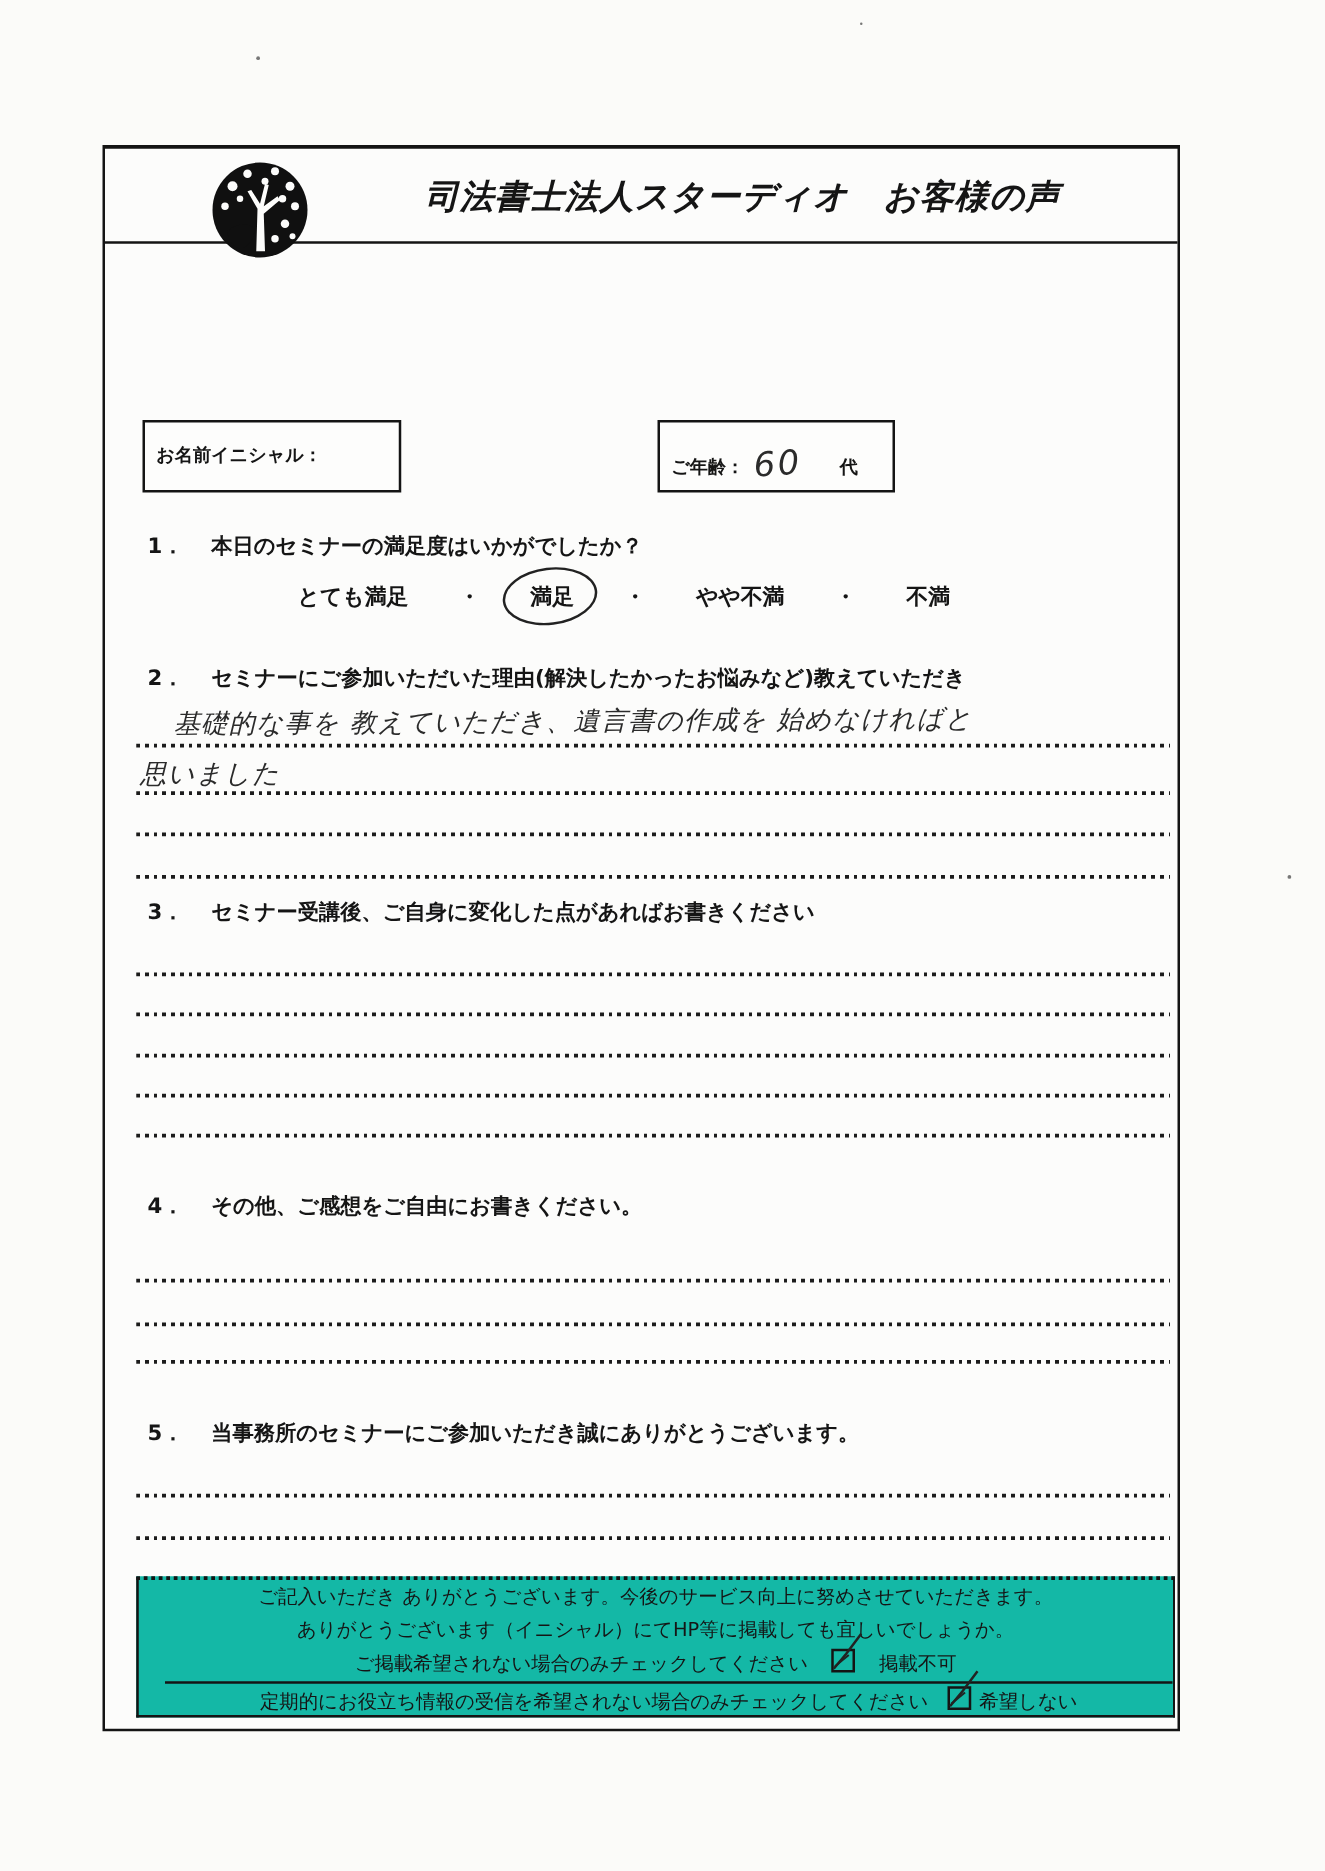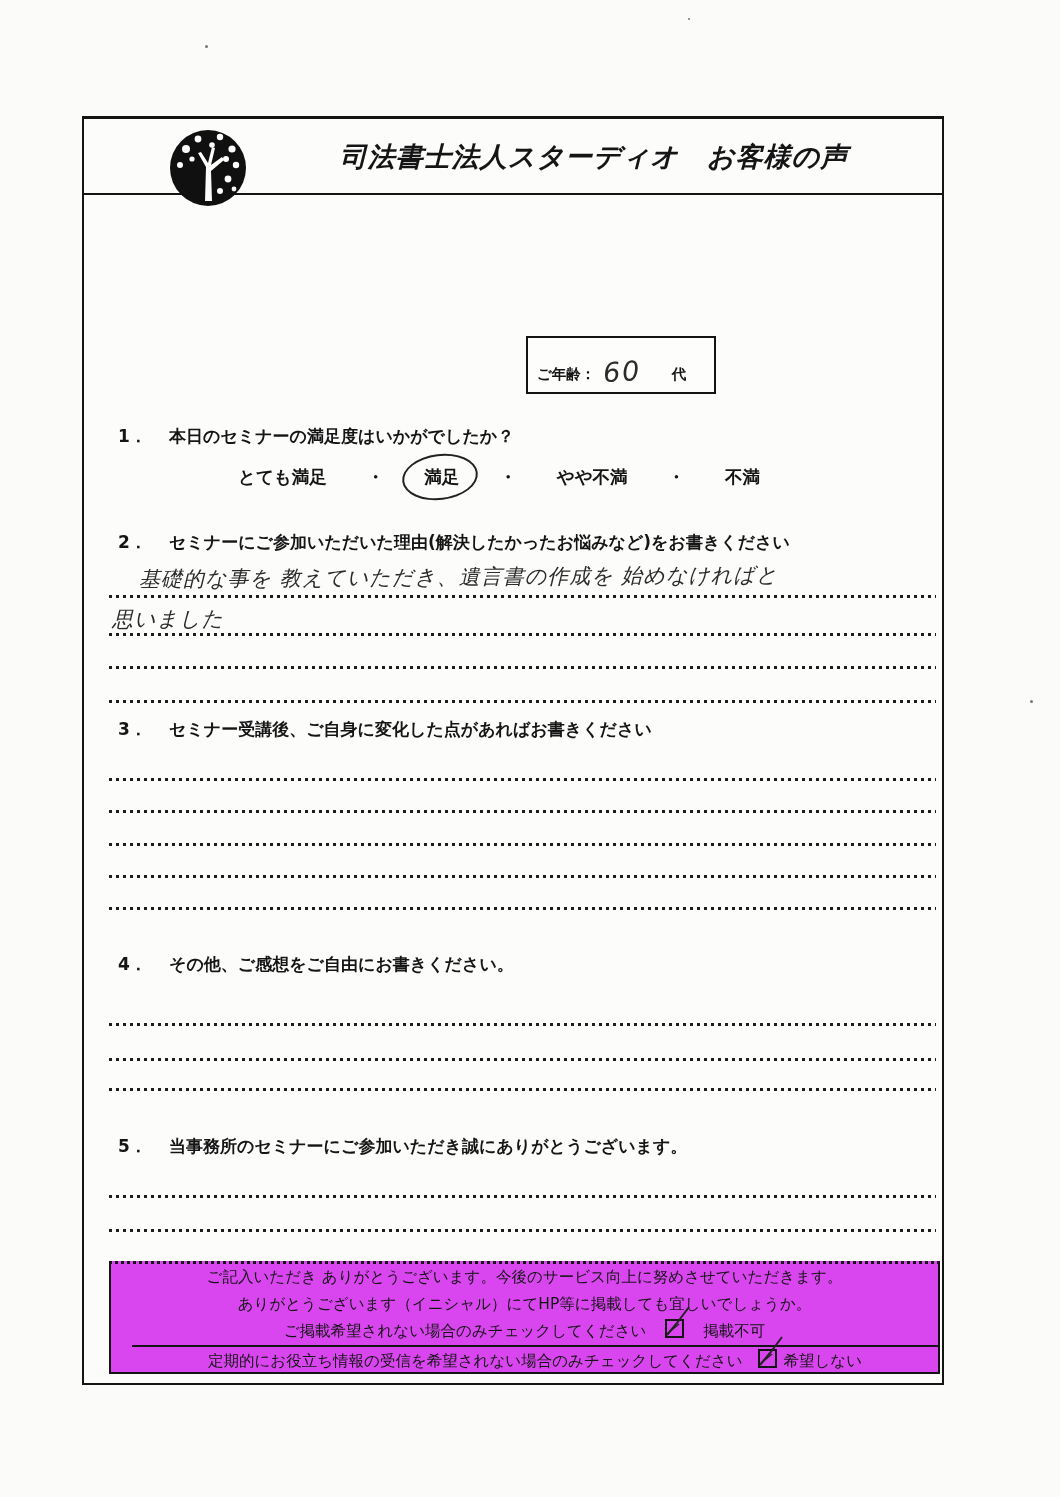--- a/index.html
+++ b/index.html
@@ -46,21 +46,21 @@
   .opts .dot{padding:0 26px;}
   .ansline{
     position:absolute;left:25px;width:827px;height:3px;
     background:repeating-linear-gradient(90deg,#1c1c1c 0 3px,transparent 3px 7px);
   }
   .hwrite{position:absolute;font-size:21px;letter-spacing:1px;white-space:nowrap;transform:rotate(-.4deg);}
   
   .survey-footer{
     position:absolute;left:25px;top:1142px;width:827px;height:108px;
     border-left:2px solid #141414;border-right:2px solid #141414;border-bottom:2px solid #141414;
-    border-top:3px dotted #141414;background:#d946ef;font-size:15.5px;
+    border-top:3px dotted #141414;background:#14b8a6;font-size:15.5px;
   }
   .frow{height:27px;line-height:27px;text-align:center;white-space:nowrap;}
   .frow.last{border-top:2px solid #141414;height:28px;line-height:28px;margin-left:21px;}
   .cbx{
     position:relative;display:inline-block;width:15px;height:15px;
     border:2px solid #141414;vertical-align:-2px;margin:0 6px;
   }
   .cbx svg{position:absolute;left:-3px;top:-17px;overflow:visible;}
   .speck{position:absolute;background:#777;border-radius:50%;}
 </style>
@@ -91,20 +91,23 @@
           <circle cx="52" cy="64" r="3"></circle>
           <circle cx="66" cy="62" r="2.4"></circle>
         <path d="M37 74 L38 40 L30 26 L33 25 L40 36 L44 20 L47 21 L43 38 L54 30 L56 33 L43 44 L44 74 Z"></path>
       </g>
       <path d="M14 58 Q26 48 36 56 Q34 70 24 72 Q14 68 14 58 Z" fill="#101010"></path>
     </svg>
   </div>
   <div class="title">司法書士法人スターディオ　お客様の声</div>
 
 
+  <div class="fbox" style="left:30px;width:203px;">
+    <span class="lbl">お名前イニシャル：</span>
+  </div>
 
 
   <div class="fbox" style="left:442px;width:186px;">
     <span class="lbl" style="top:16px;">
       <span>ご年齢：</span><span class="hand age-val">60</span><span style="margin-left:22px;">代</span>
     </span>
   </div>
 
 
   <div class="q" style="top:306px;">
@@ -116,21 +119,21 @@
     <span class="dot">・</span>
     <span class="opt circ"><span>満足</span><span class="ring" style="left:-8px;top:-11px;width:72px;height:42px;"></span></span>
     <span class="dot">・</span>
     <span class="opt">やや不満</span>
     <span class="dot">・</span>
     <span class="opt">不満</span>
   </div>
 
   <div class="q" style="top:412px;">
     <span class="num">2．</span>
-    <span class="txt">セミナーにご参加いただいた理由(解決したかったお悩みなど)をお書きください</span>
+    <span class="txt">セミナーにご参加いただいた理由(解決したかったお悩みなど)教えていただき</span>
   </div>
   <div class="hwrite hand" style="left:55px;top:444px;">基礎的な事を 教えていただき、遺言書の作成を 始めなければと</div>
   <div class="ansline" style="top:476px;"></div>
   <div class="hwrite hand" style="left:28px;top:486px;">思いました</div>
   <div class="ansline" style="top:514px;"></div>
   <div class="ansline" style="top:547px;"></div>
   <div class="ansline" style="top:581px;"></div>
 
   <div class="q" style="top:599px;">
     <span class="num">3．</span>

